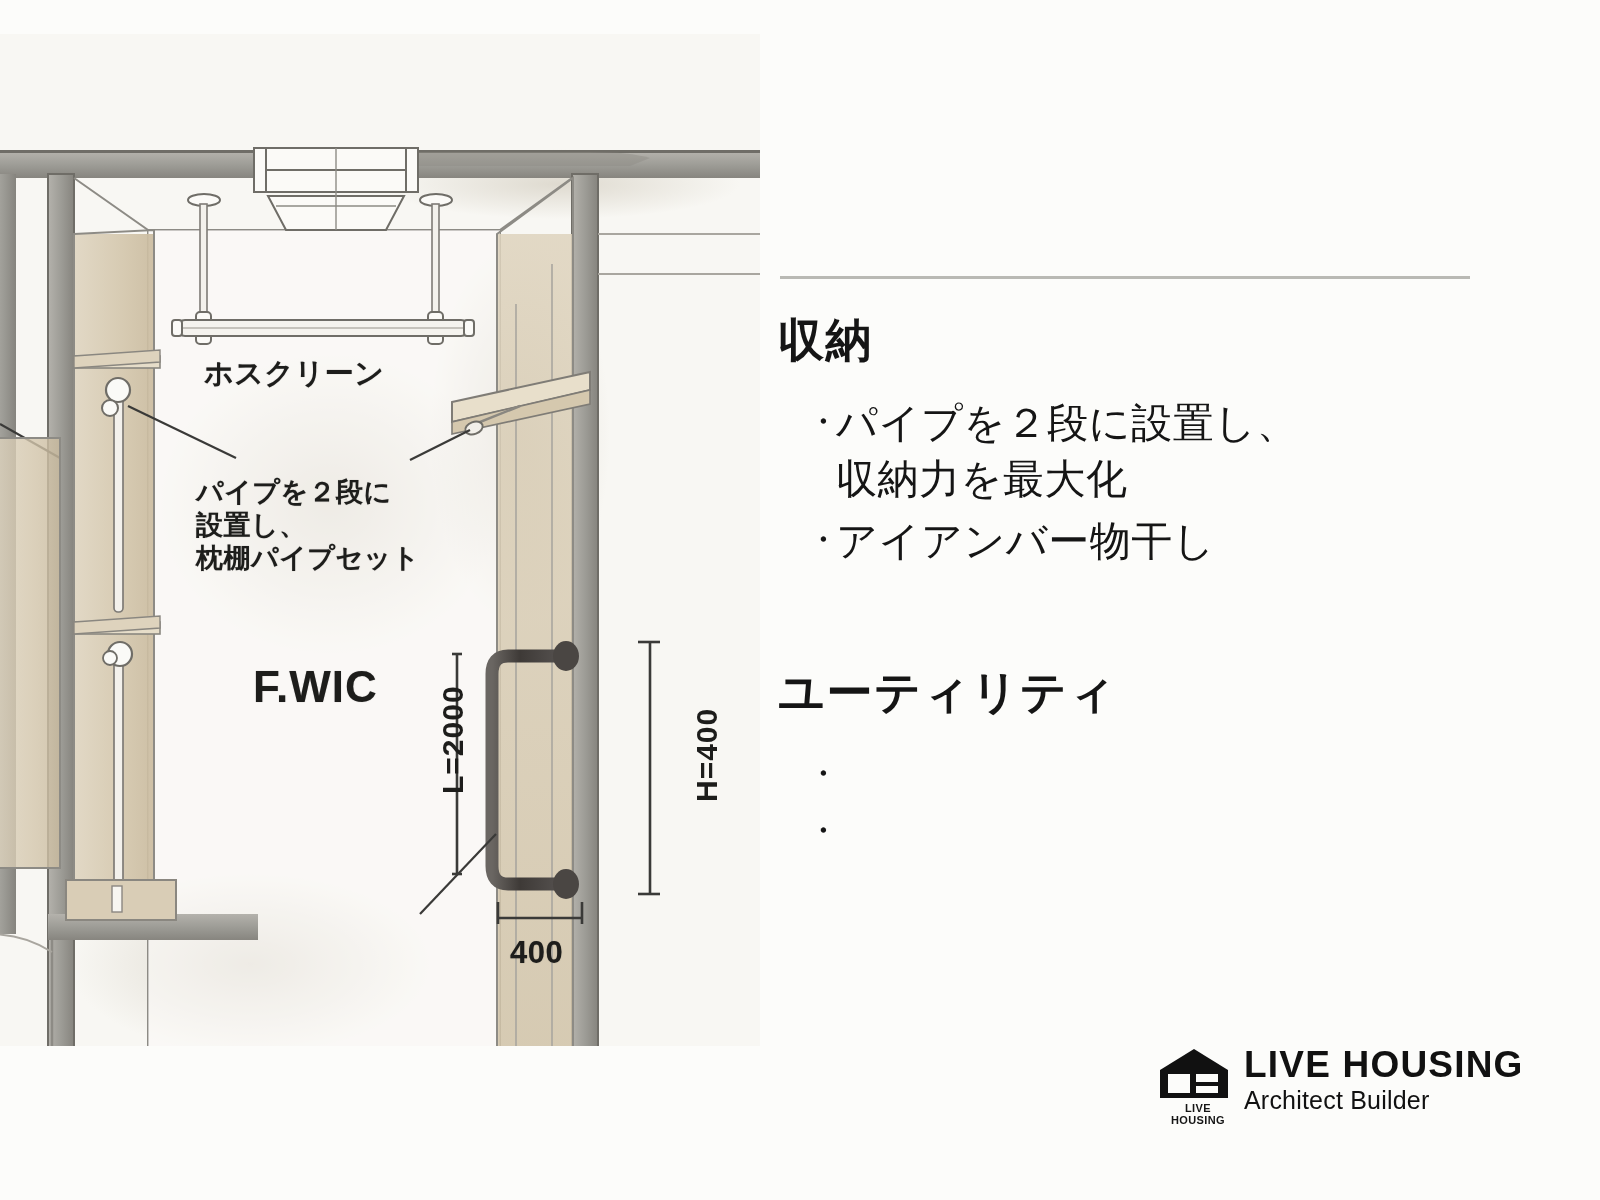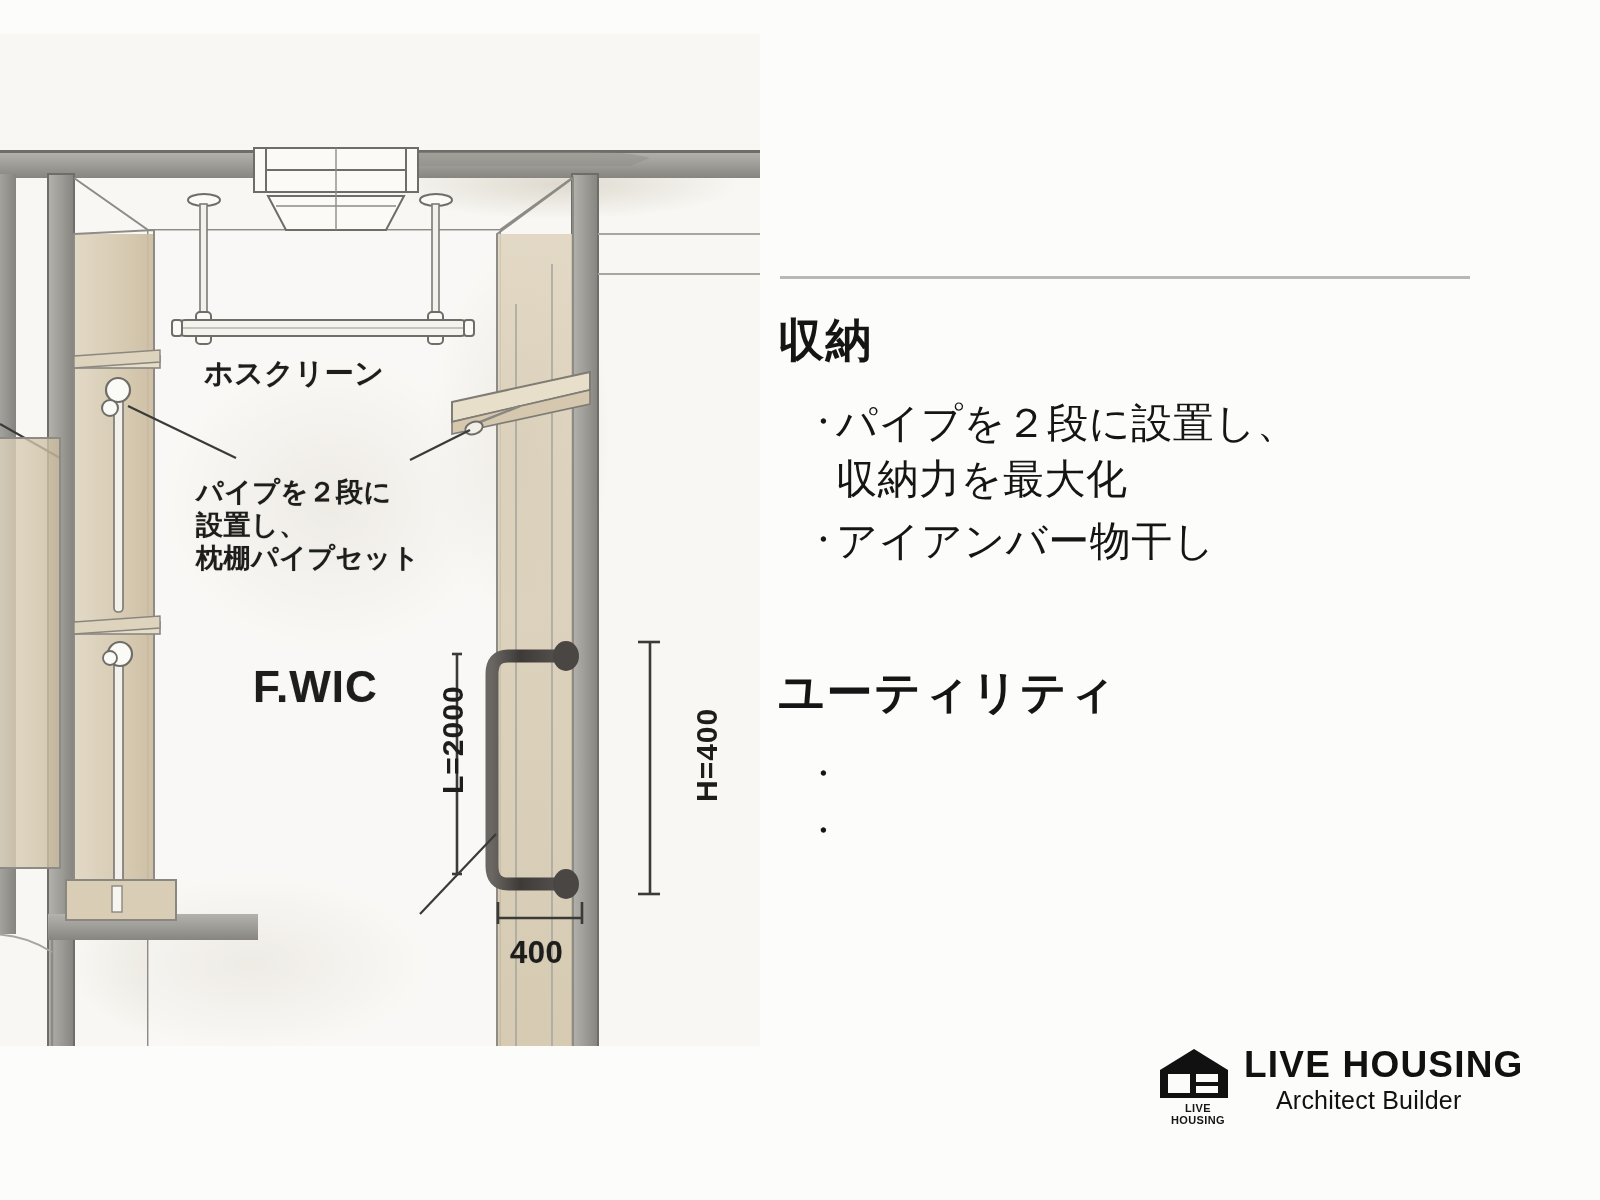--- a/index.html
+++ b/index.html
@@ -77,21 +77,21 @@
 
   
   #logo { position: absolute; left: 398px; top: 1046px; display: flex; align-items: center; }
   #logo-mark { position: relative; width: 72px; height: 68px; margin-right: 14px; }
   #logo-sub {
     position: absolute; left: 0; top: 54px; width: 80px; text-align: center;
     font-size: 11px; font-weight: 700; letter-spacing: .4px; color: #151515;
   }
   #logo-words { padding-bottom: 4px; }
   #logo-name { font-size: 37px; font-weight: 700; letter-spacing: 1.2px; color: #111; line-height: 1; }
-  #logo-tag  { font-size: 25px; font-weight: 400; letter-spacing: .2px; color: #111; margin-top: 5px; line-height: 1; margin-left: 32px; }
+  #logo-tag  { font-size: 25px; font-weight: 400; letter-spacing: .2px; color: #111; margin-top: 5px; line-height: 1; }
 </style>
 </head>
 <body>
 
 <div id="root">
 
   <div id="plan">
     <svg width="760" height="1200" viewBox="0 0 760 1200">
       <defs>
         <linearGradient id="wallG" x1="0" y1="0" x2="0" y2="1">

